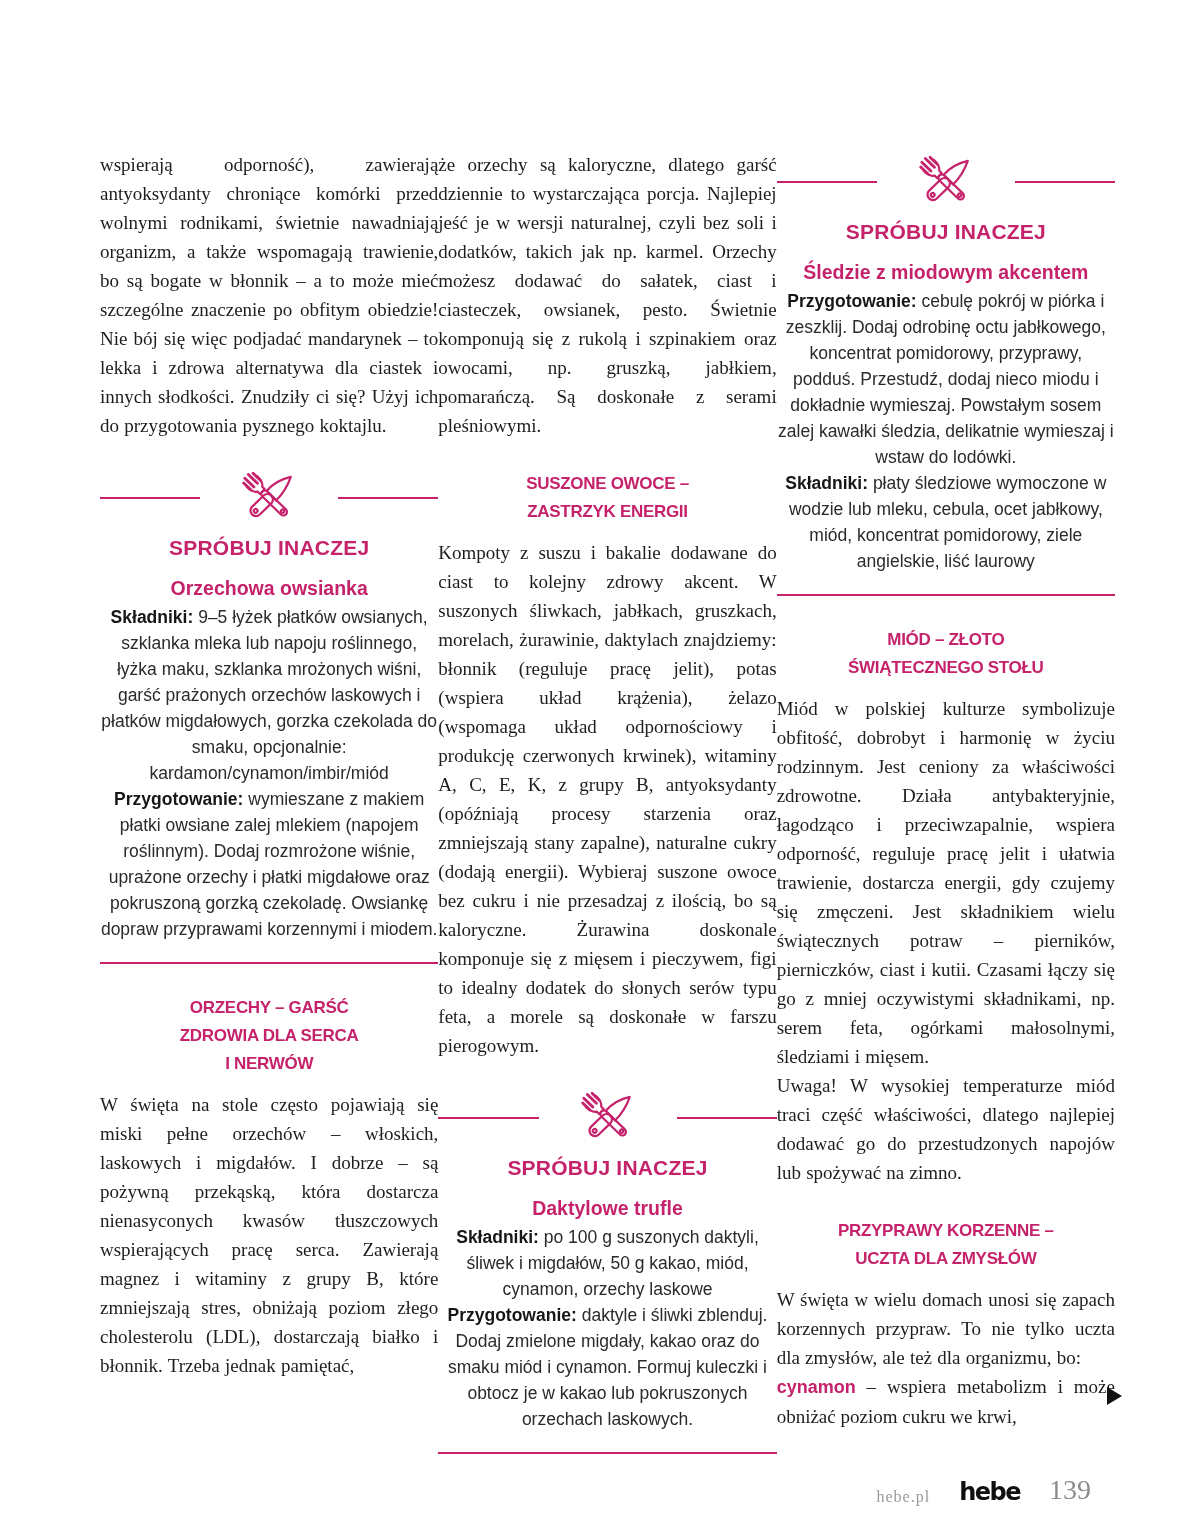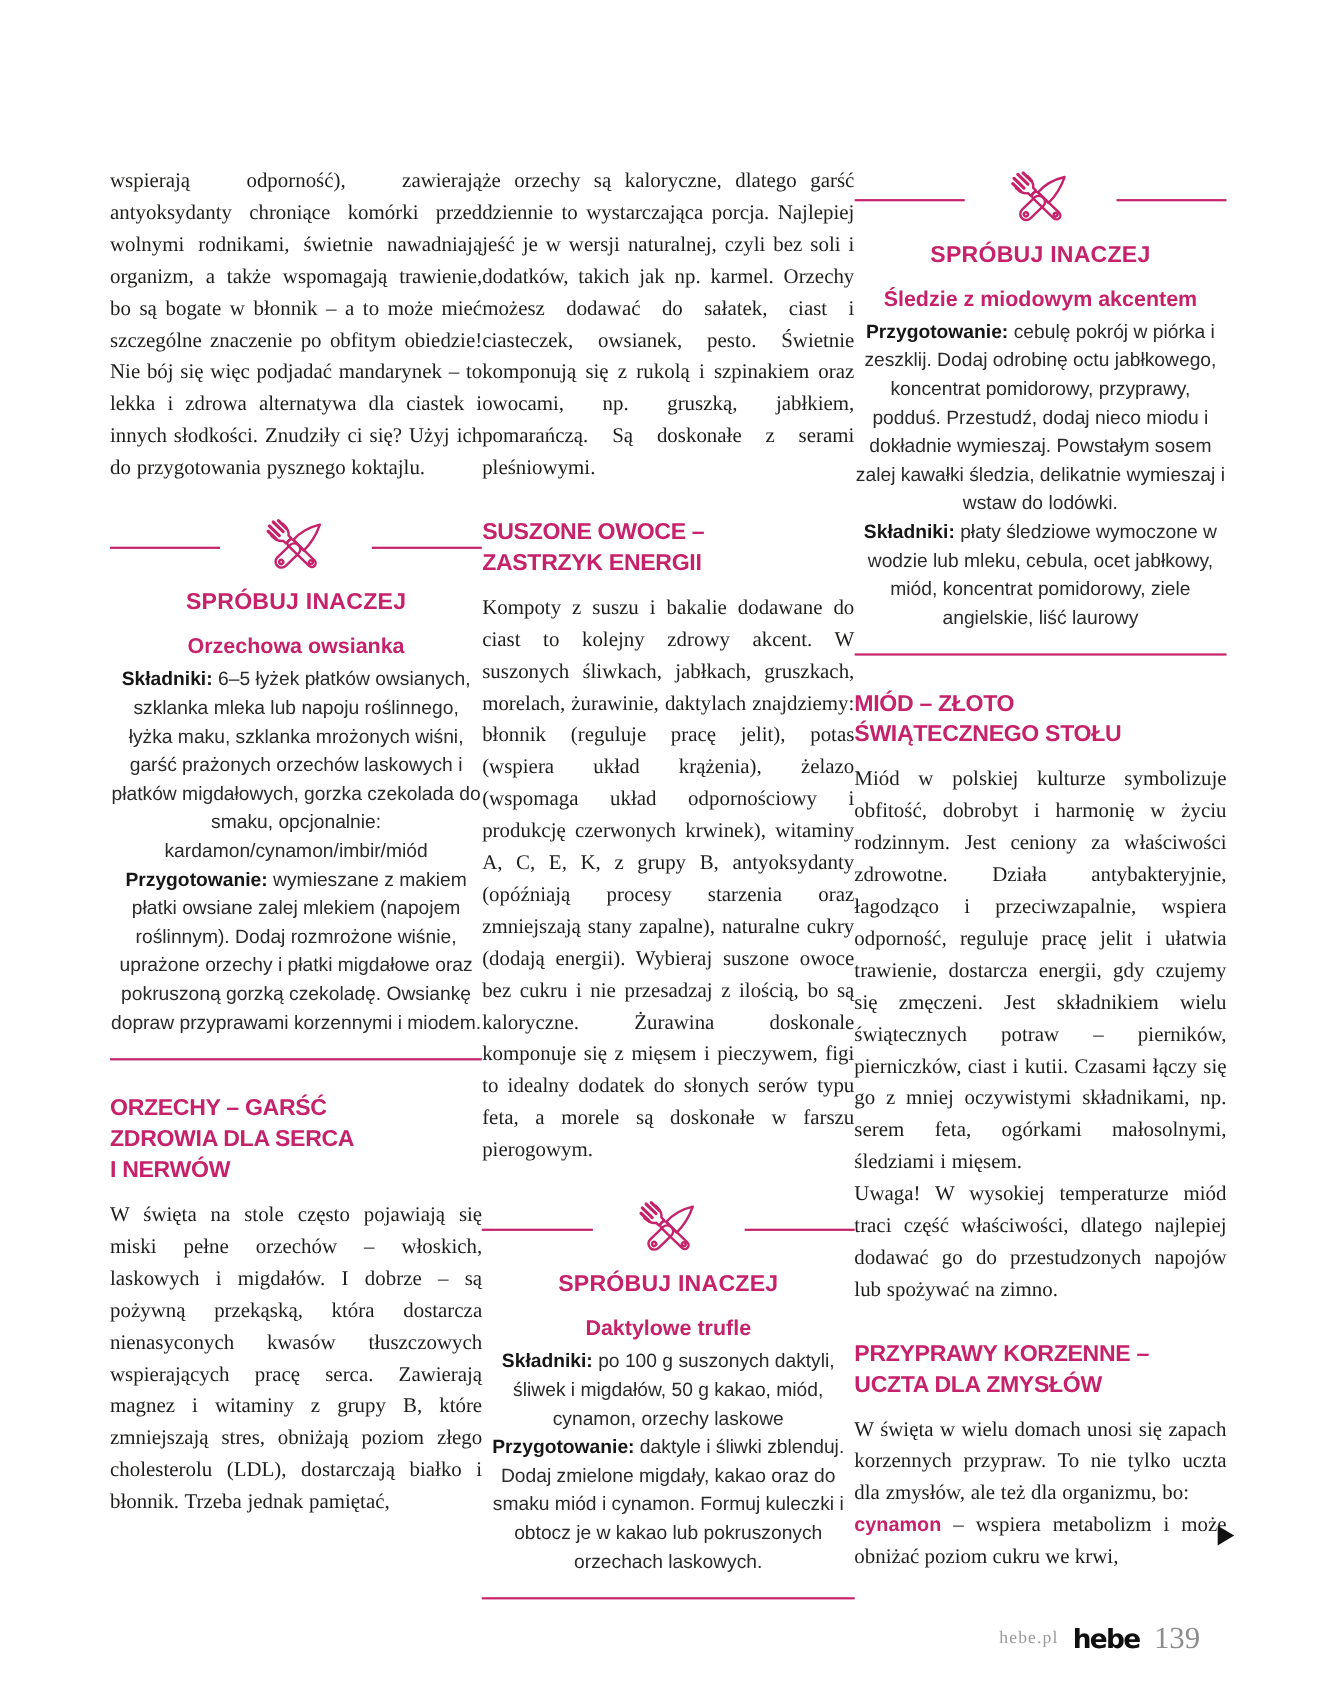--- a/index.html
+++ b/index.html
@@ -6,21 +6,21 @@
   .page{position:relative;width:1203px;height:1536px;background:#ffffff;overflow:hidden;
         font-family:"Liberation Serif",serif;}
   .columns{position:absolute;top:150px;left:100px;right:88px;display:flex;}
   .col{flex:1 1 0;min-width:0;}
 
   p.body{font-size:19px;line-height:29px;text-align:justify;color:#1d1d1b;margin:0;
          word-spacing:0.5px;}
   p.body + p.body{margin-top:0;font-family:Liberation Serif, serif;}
 
   h2.sec{font-family:"Liberation Sans",sans-serif;font-weight:bold;color:#c5226b;
-         font-size:21px;line-height:28px;text-align:left;white-space:pre-line;
+         font-size:17px;line-height:28px;text-align:center;white-space:pre-line;
          margin:30px 0 12px;letter-spacing:-0.3px;}
 
   .icon-row{display:flex;align-items:center;gap:10px;margin:0 0 6px;}
   .rule{flex:1 1 auto;height:2px;background:#c5226b;}
   .fk-svg{flex:0 0 auto;display:block;overflow:visible;}
 
   .try-label{font-family:"Liberation Sans",sans-serif;font-weight:bold;color:#c5226b;
              font-size:21px;line-height:24px;text-align:center;letter-spacing:0.2px;
              margin:4px 0 16px;}
   .recipe-title{font-family:"Liberation Sans",sans-serif;font-weight:bold;color:#c5226b;
@@ -32,21 +32,21 @@
 
   .mt-box{margin-top:26px;}
   .spice-p{font-size:19px;line-height:29px;text-align:justify;color:#1d1d1b;margin:0;}
   .spice{font-family:"Liberation Sans",sans-serif;font-weight:bold;color:#c5226b;
          font-size:18px;}
 
   .next-arrow{position:absolute;left:1107px;top:1387px;width:0;height:0;
               border-left:15px solid #111;border-top:9px solid transparent;
               border-bottom:9px solid transparent;}
 
-  .footer{position:absolute;top:1474px;right:112px;display:flex;align-items:center;gap:13px;}
+  .footer{position:absolute;top:1474px;right:112px;display:flex;align-items:flex-end;gap:29px;}
   .footer-site{font-family:"Liberation Serif",serif;font-size:16px;color:#9a9a9a;
                letter-spacing:1px;}
   .footer-logo{font-family:"DejaVu Sans",sans-serif;font-weight:bold;font-size:24px;
                color:#0f0f0f;letter-spacing:-1.5px;}
   .footer-page{font-family:"Liberation Serif",serif;font-size:28px;color:#8c8c8c;}
 </style>
 </head>
 <body>
 
 <div class="page">
@@ -71,21 +71,21 @@
                 <path d="M61 10 C61 17 63 21 66 23 L66 27 L74 27 L74 23 C77 21 79 17 79 10"></path>
                 <rect x="65.8" y="27" width="8.4" height="39" rx="4.2"></rect>
                 <circle cx="70" cy="60.5" r="2"></circle>
               </g>
             </g>
           </svg>
           <span class="rule"></span>
         </div>
         <div class="try-label">SPRÓBUJ INACZEJ</div>
         <div class="recipe-title">Orzechowa owsianka</div>
-        <p class="recipe-p"><strong>Składniki:</strong> <span>6–5 łyżek płatków owsianych, szklanka mleka lub napoju roślinnego, łyżka maku, szklanka mrożonych wiśni, garść prażonych orzechów laskowych i płatków migdałowych, gorzka czekolada do smaku, opcjonalnie: kardamon/cynamon/imbir/miód</span></p>
+        <p class="recipe-p"><strong>Składniki:</strong> <span>9–5 łyżek płatków owsianych, szklanka mleka lub napoju roślinnego, łyżka maku, szklanka mrożonych wiśni, garść prażonych orzechów laskowych i płatków migdałowych, gorzka czekolada do smaku, opcjonalnie: kardamon/cynamon/imbir/miód</span></p>
         <p class="recipe-p"><strong>Przygotowanie:</strong> <span>wymieszane z makiem płatki owsiane zalej mlekiem (napojem roślinnym). Dodaj rozmrożone wiśnie, uprażone orzechy i płatki migdałowe oraz pokruszoną gorzką czekoladę. Owsiankę dopraw przyprawami korzennymi i miodem.</span></p>
         <div class="bottom-rule"></div>
       </div>
 
       <h2 class="sec">ORZECHY – GARŚĆ
 ZDROWIA DLA SERCA
 I NERWÓW</h2>
       <p class="body">W święta na stole często pojawiają się miski pełne orzechów – włoskich, laskowych i migdałów. I dobrze – są pożywną przekąską, która dostarcza nienasyconych kwasów tłuszczowych wspierających pracę serca. Zawierają magnez i witaminy z grupy B, które zmniejszają stres, obniżają poziom złego cholesterolu (LDL), dostarczają białko i błonnik. Trzeba jednak pamiętać,</p>
     </div>
 

